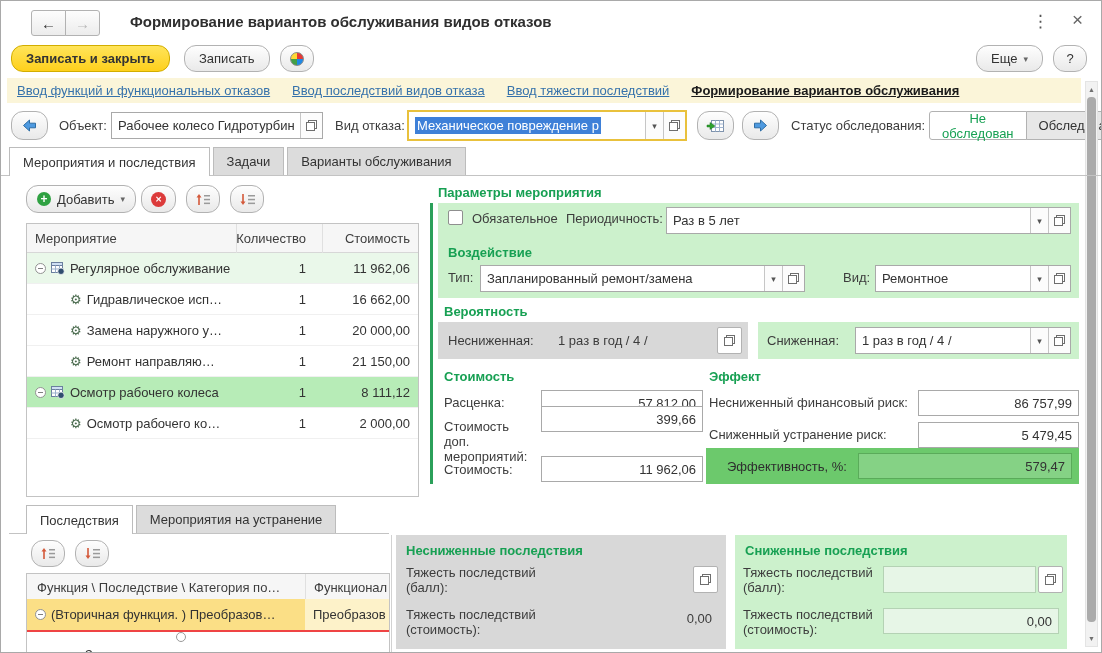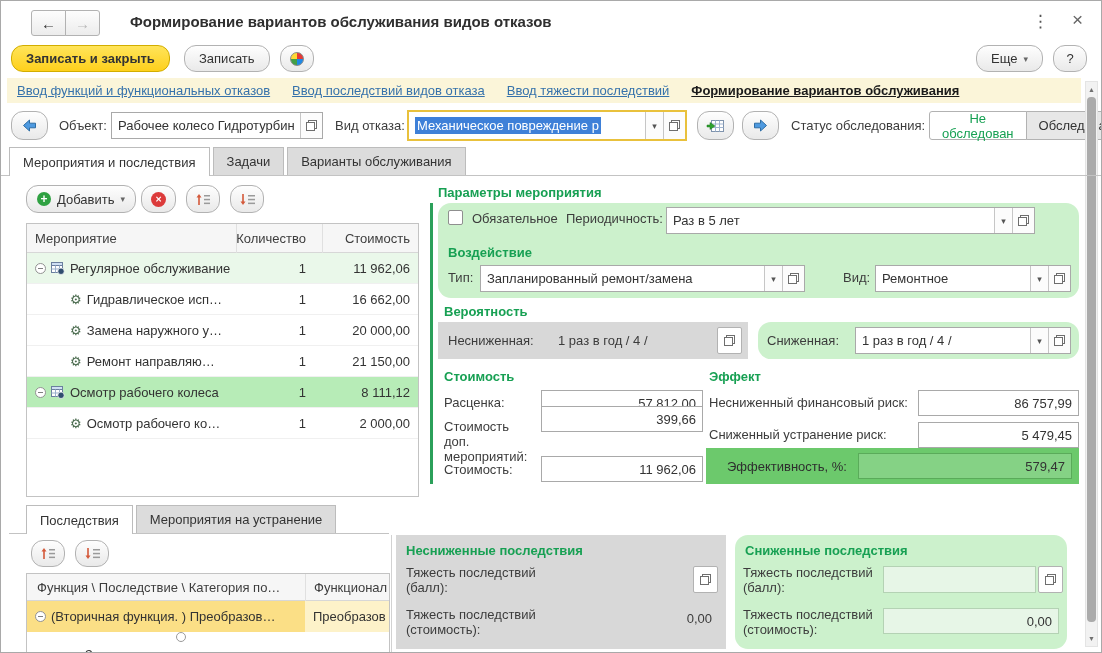--- a/index.html
+++ b/index.html
@@ -69,21 +69,21 @@
   .gear { font-size:13px; color:#4a6b4e; line-height:1; }
 
   .plus { width:14px; height:14px; border-radius:50%; background:#2fa142; color:#fff; display:inline-flex;
           align-items:center; justify-content:center; font-size:12px; font-weight:bold; line-height:1; }
   .delc { width:15px; height:15px; border-radius:50%; background:#dc3b3b; color:#fff; display:inline-flex;
           align-items:center; justify-content:center; font-size:8px; font-weight:bold; }
   .wheel { width:14px; height:14px; border-radius:50%; border:1px solid #888;
            background:conic-gradient(#e53935 0 25%, #1e88e5 25% 50%, #43a047 50% 75%, #fdd835 75% 100%); }
   .chk { width:15px; height:15px; background:#fff; border:1px solid #8f8f8f; border-radius:2px; }
 
-  .panel-green { background:#ccf1cc;border-radius:13px; }
+  .panel-green { background:#ccf1cc; }
   .panel-gray  { background:#d8d8d8; }
   .panel-eff   { background:#6cc96c; }
   .fld.eff { background:#85d285; border-color:#5aab5a; }
   .fld.greenish { background:#e7f6e7; border-color:#b4d2b4; }
   .gbar { width:3px; background:#2ba05a; }
 
   .lbl { color:#3c3c3c; white-space:nowrap; }
   .lbl.wrap { white-space:normal; line-height:15px; }
 
   .ybtn-group { display:flex; }
@@ -288,21 +288,21 @@
     </div>
   </div>
 
   <div class="abs gh" style="left:437px;top:184px;">Параметры мероприятия</div>
   <div class="abs gbar" style="left:429px;top:202px;height:281px;"></div>
 
   <div class="abs panel-green" style="left:437px;top:202px;width:641px;height:95px;">
     <div class="abs chk" style="left:10px;top:7px;"></div>
     <span class="abs lbl" style="left:34px;top:8px;">Обязательное</span>
     <span class="abs lbl" style="left:128px;top:8px;">Периодичность:</span>
-    <div class="abs fld" style="left:228px;top:4px;width:369px;">
+    <div class="abs fld" style="left:228px;top:4px;width:405px;">
       <span class="val">Раз в 5 лет</span>
       <span class="fbtn">▾</span>
       <span class="fbtn opn">
           <span class="oi"></span>
         </span>
     </div>
     <span class="abs gh" style="left:10px;top:42px;">Воздействие</span>
     <span class="abs lbl" style="left:10px;top:67px;">Тип:</span>
     <div class="abs fld" style="left:42px;top:62px;width:325px;">
       <span class="val">Запланированный ремонт/замена</span>
@@ -394,21 +394,21 @@
         <rect x="8" y="5.8" width="7" height="1.5" fill="#9a9a9a"></rect>
         <rect x="8" y="9.6" width="7" height="1.5" fill="#9a9a9a"></rect>
     </svg>
   </button>
 
   <div class="abs tbl" style="left:25px;top:572px;width:364px;height:81px;border-bottom:none;">
     <div class="thead" style="height:27px;">
       <div class="c name" style="padding-left:10px;">Функция \ Последствие \ Категория по…</div>
       <div class="c hc-sep" style="width:84px;padding-left:8px;justify-content:flex-start;height:27px;">Функционал</div>
     </div>
-    <div class="trow" style="height:31px;border-bottom:1px solid #ef4444;">
+    <div class="trow" style="height:31px;border-bottom:5px solid #ef4444;">
       <div class="c name yc1" style="height:31px;">
         <span class="exp"></span>
         <span>(Вторичная функция. ) Преобразов…</span>
       </div>
       <div class="c yc2" style="width:84px;padding-left:8px;height:31px;line-height:31px;">Преобразов</div>
     </div>
     <div class="trow" style="height:31px;">
       <div class="c name" style="padding-left:30px;flex-direction:column;">
         <span class="circ"></span>
         <span>Значительное снижение произв</span>

